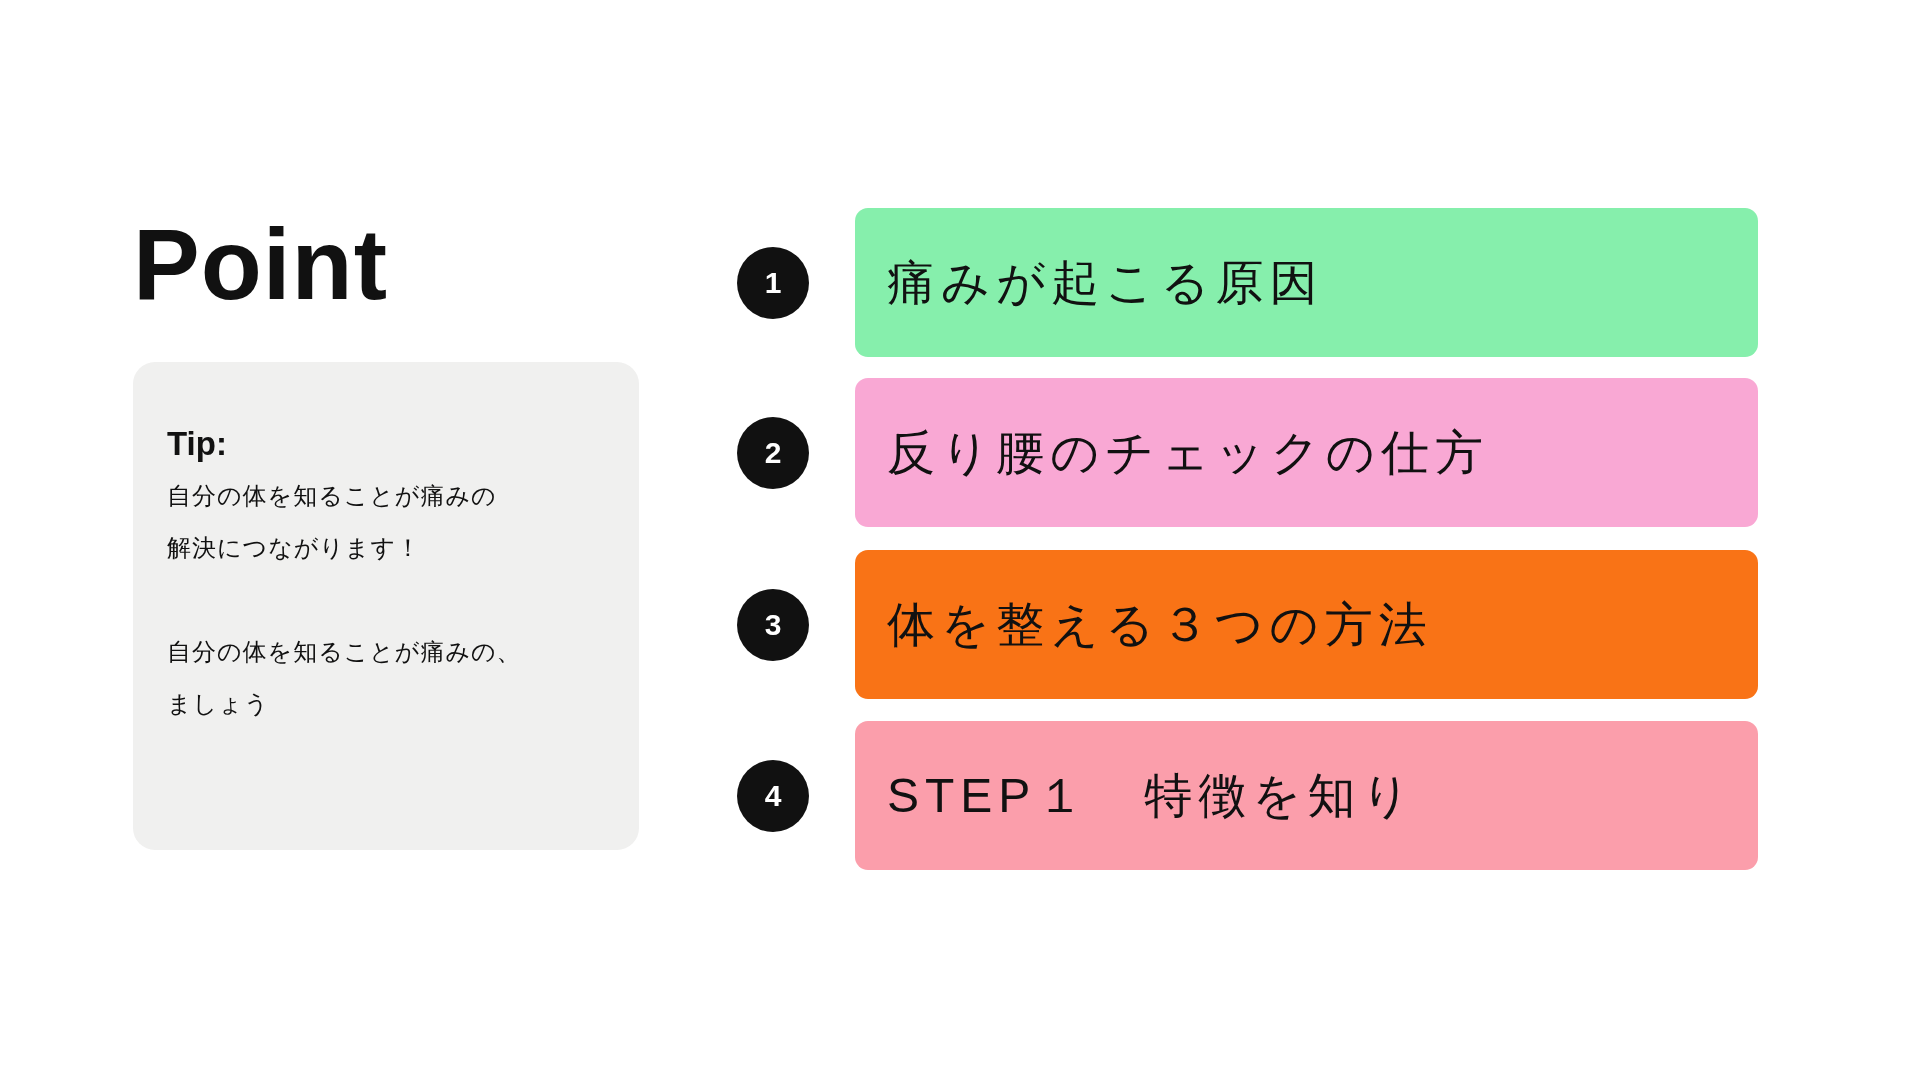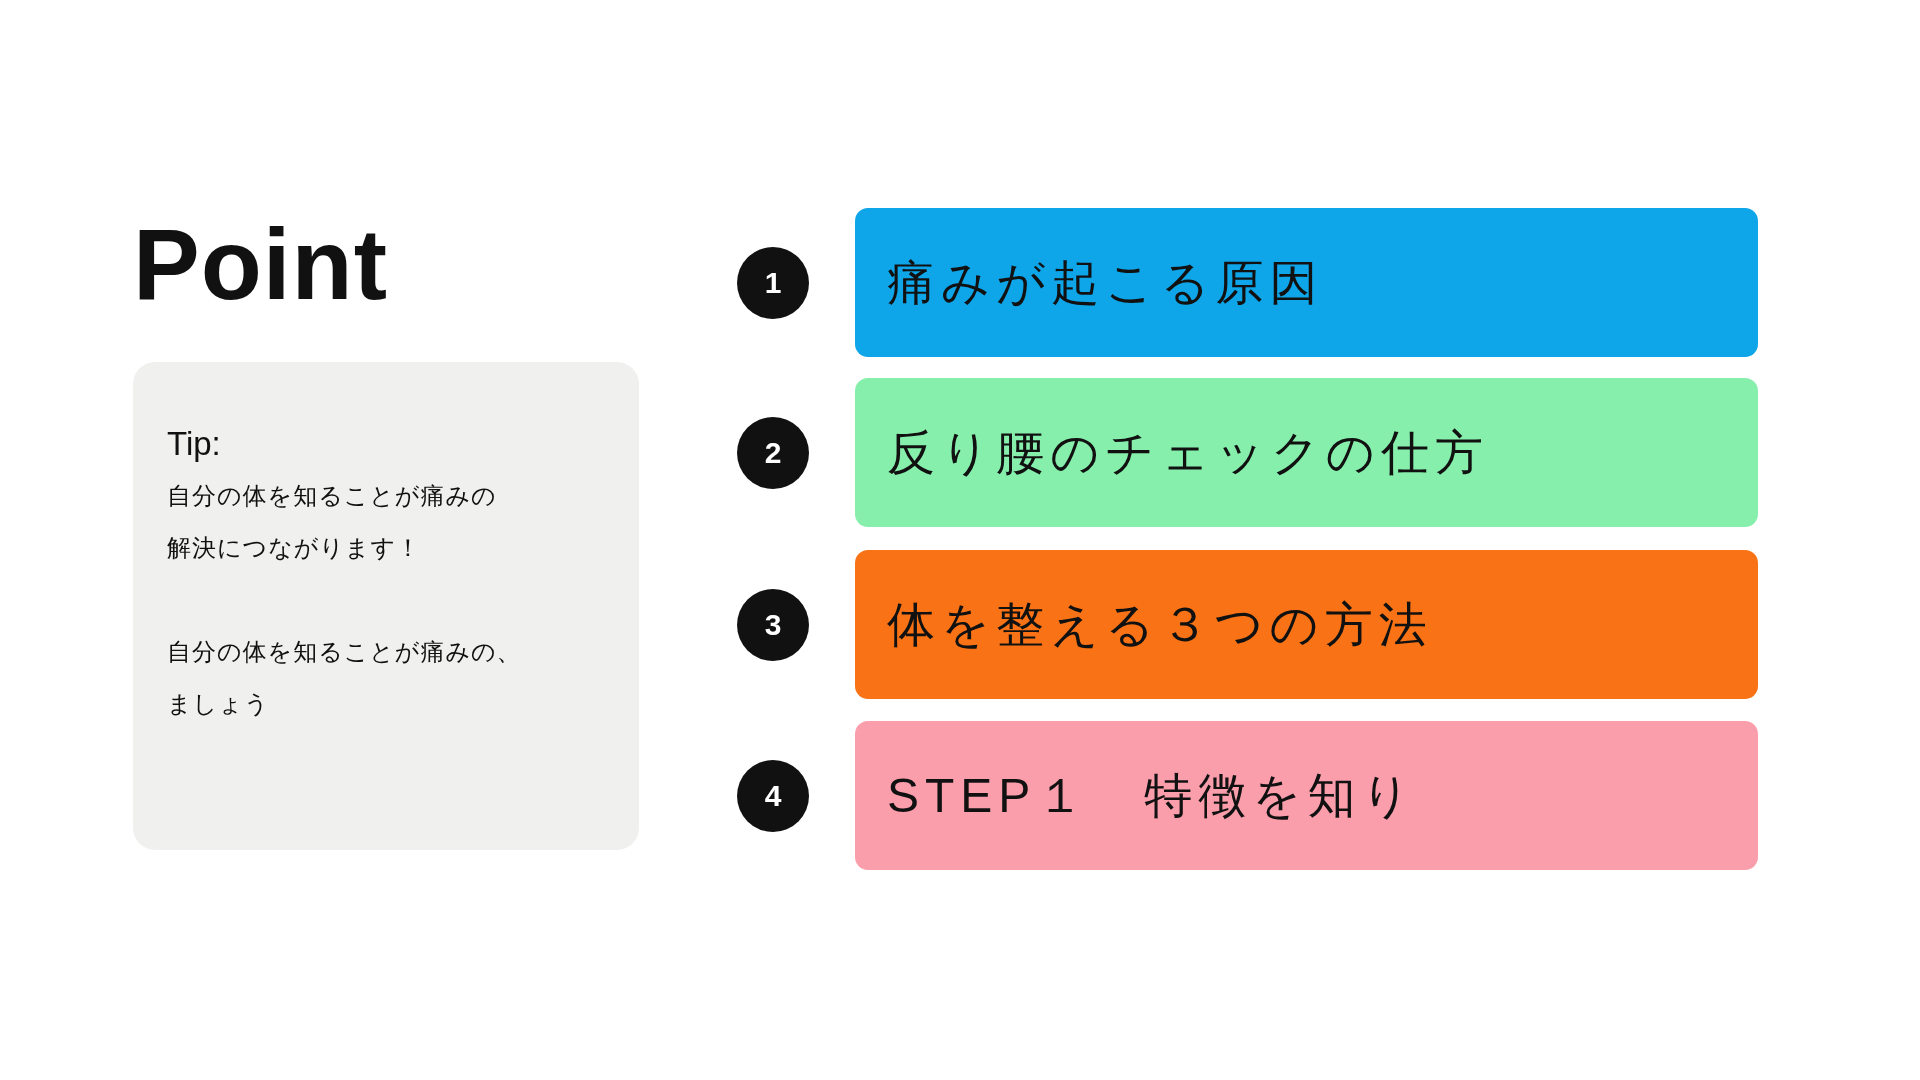--- a/index.html
+++ b/index.html
@@ -28,21 +28,21 @@
     left: 133px;
     top: 362px;
     width: 506px;
     height: 488px;
     border-radius: 22px;
     padding: 56px 34px 0 34px;
     color: #111111;
   }
   .note-label {
     font-size: 33px;
-    font-weight: 400;
+    font-weight: 700;
     line-height: 52px;
   }
   .note-line {
     font-size: 24px;
     font-weight: 400;
     line-height: 52px;
     letter-spacing: 1px;
     white-space: nowrap;
   }
   .note-spacer { height: 52px; }
@@ -101,27 +101,27 @@
     <div class="note-spacer"></div>
     <div class="note-line">自分の体を知ることが痛みの、</div>
     <div class="note-line">ましょう</div>
   </div>
 
   <div class="agenda">
 
     <div class="agenda-row">
       <div class="badge" style="background-color: rgb(17, 17, 17);">1</div>
       <div class="badge-gap"></div>
-      <div class="bar" style="background-color: #0ea5e9;">痛みが起こる原因</div>
+      <div class="bar" style="background-color: #86efac;">痛みが起こる原因</div>
     </div>
 
     <div class="agenda-row">
       <div class="badge" style="background-color: rgb(17, 17, 17);">2</div>
       <div class="badge-gap"></div>
-      <div class="bar" style="background-color: #86efac;">反り腰のチェックの仕方</div>
+      <div class="bar" style="background-color: #f9a8d4;">反り腰のチェックの仕方</div>
     </div>
 
     <div class="agenda-row">
       <div class="badge" style="background-color: rgb(17, 17, 17);">3</div>
       <div class="badge-gap"></div>
       <div class="bar" style="background-color: #f97316;">体を整える３つの方法</div>
     </div>
 
     <div class="agenda-row">
       <div class="badge" style="background-color: rgb(17, 17, 17);">4</div>

